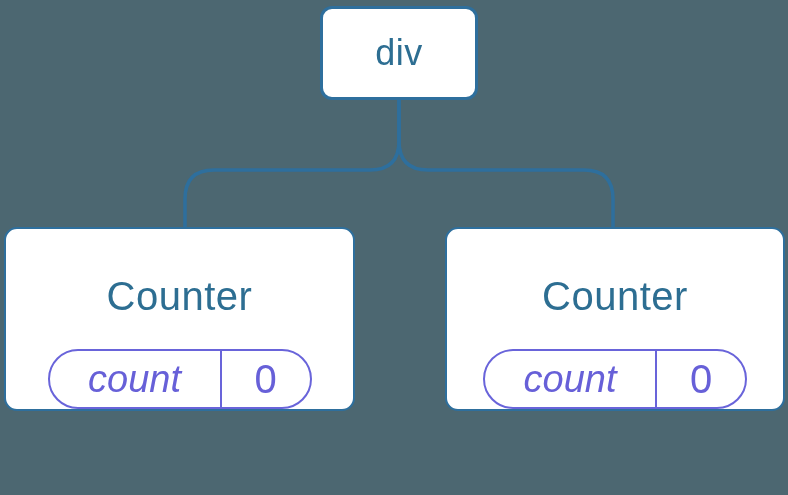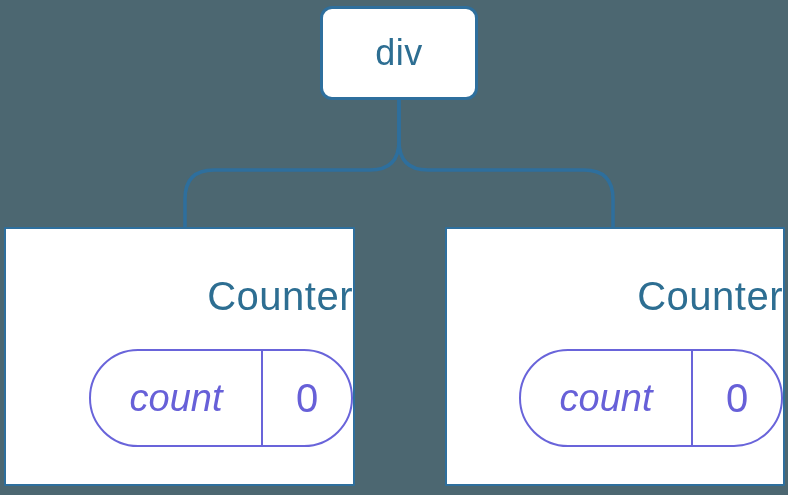--- a/index.html
+++ b/index.html
@@ -31,26 +31,26 @@
     align-items: center;
     justify-content: center;
   }
   .root-label {
     font-size: 36px;
     color: #2D6E92;
     letter-spacing: 0.5px;
   }
   .node-counter {
     top: 227px;
-    height: 259px;
+    height: 184px;
     border: 2px solid #2E6F9D;
-    border-radius: 1px;
+    border-radius: 13px;
     display: flex;
     flex-direction: column;
-    align-items: flex-end;
+    align-items: center;
   }
   .node-counter.pos-left  { left: 4px;   width: 351px; }
   .node-counter.pos-right { left: 445px; width: 340px; }
   .counter-title {
     margin-top: 42px;
     font-size: 40px;
     line-height: 50px;
     color: #2D6E92;
     letter-spacing: 0.5px;
   }

